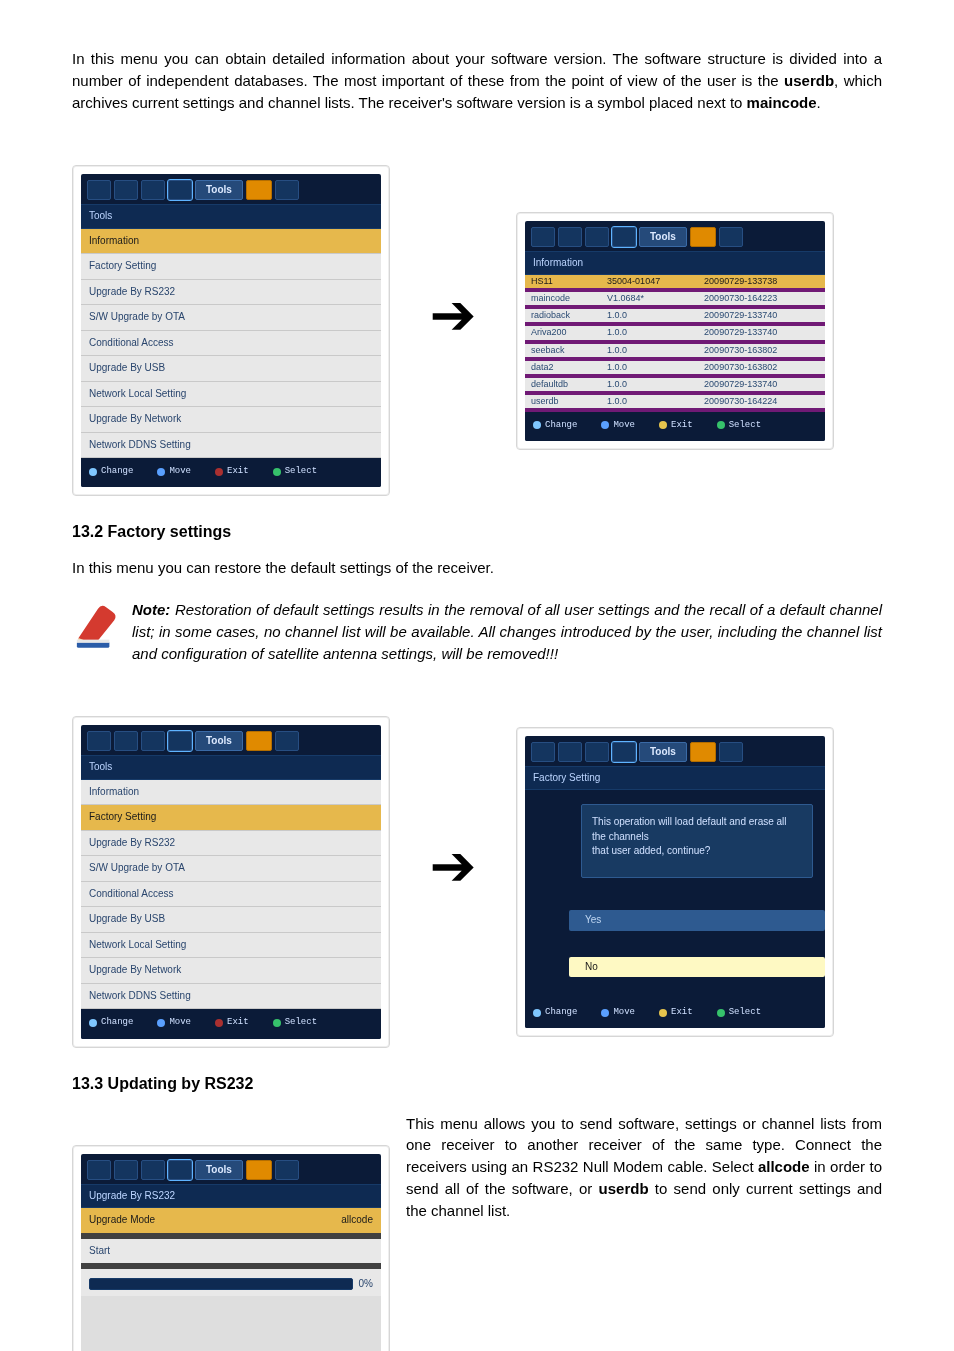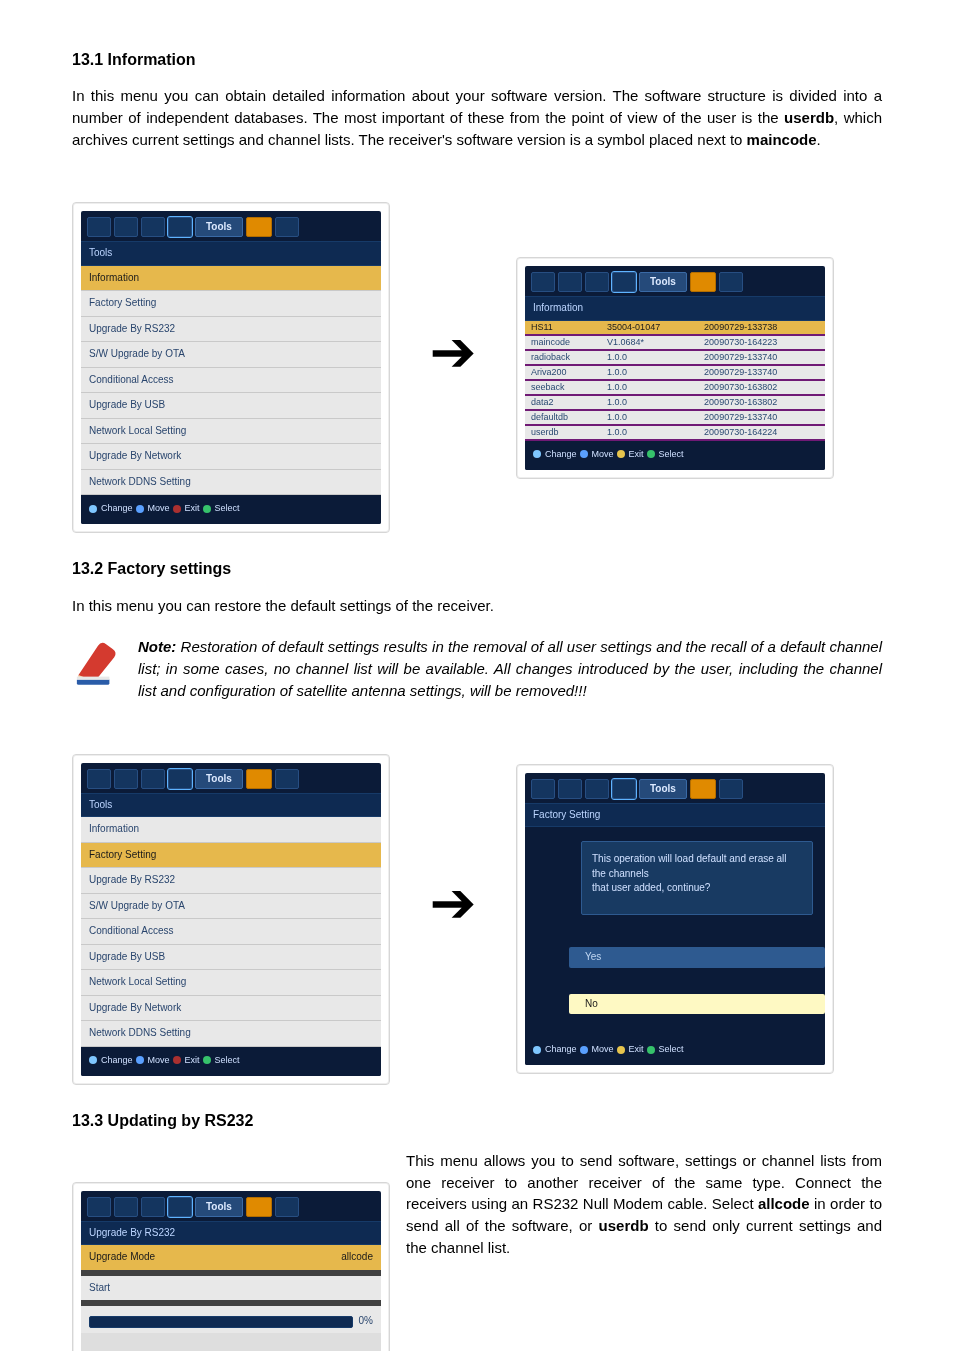--- a/index.html
+++ b/index.html
@@ -18,73 +18,72 @@
   
   .shot{background:#fff;border:1px solid #d6d6d6;border-radius:4px;padding:8px;width:300px;box-shadow:0 0 0 1px #eee inset;margin-top:32px;}
   .shot .screen{background:#0b1b38;border-radius:2px;overflow:hidden;font-size:10px;color:#cfe0ff;}
   .topicons{display:flex;gap:3px;padding:6px 6px 4px 6px;align-items:center;}
   .ticon{width:22px;height:18px;border-radius:2px;background:#14355f;border:1px solid #274e82;position:relative;}
   .ticon.orange{background:#e08a00;border-color:#b36d00;width:24px;}
   .ticon.on{outline:1px solid #5fb4ff;}
   .ticon.tools{background:#254a7a;border-color:#3a6aa6;flex:0 0 auto;padding:0 10px;width:auto;color:#dce9ff;font-weight:bold;font-size:10px;line-height:18px;text-align:center;}
   .panelTitle{background:#0e2a52;color:#bcd5ff;padding:4px 8px;font-size:10px;border-top:1px solid #163a68;border-bottom:1px solid #163a68;}
   .panel{background:#e8e8e8;color:#111;}
-  .footer{display:flex;gap:3px;padding:7px 8px 9px 8px;color:#cfe0ff;font-size:9px;background:#0b1b38;}
+  .footer{display:flex;gap:24px;padding:7px 8px 9px 8px;color:#cfe0ff;font-size:9px;background:#0b1b38;font-family:Liberation Mono, monospace;}
   .footer span{display:flex;align-items:center;gap:4px;}
   .dot{width:8px;height:8px;border-radius:50%;background:#5aa0ff;display:inline-block;}
   .dot.g{background:#36c26b;}
   .dot.y{background:#e6c44d;}
   .dot.r{background:#aa3030;}
   .dot.lr{background:#7fc7ff;}
 
   
   .list{display:flex;flex-direction:column;}
   .list .row{padding:5px 8px;border-bottom:1px solid #c9c9c9;color:#29456d;font-size:10px;}
   .list .row.sel{background:#e6b84c;color:#1a1a1a;}
 
   
   .infotbl{display:table;width:100%;background:#e8e8e8;color:#111;border-collapse:collapse;}
   .infotbl .tr{display:table-row;}
-  .infotbl .td{display:table-cell;padding:0 6px;border-bottom:2px solid #701a75;font-size:9px;color:#2a4a72;}
+  .infotbl .td{display:table-cell;padding:0 6px;border-bottom:4px solid #701a75;font-size:9px;color:#2a4a72;}
   .infotbl .tr.sel .td{background:#e6b84c;color:#1a1a1a;}
 
   
   .confirmBox{margin:14px 12px 26px 12px;background:#183a62;border:1px solid #2e5a90;border-radius:2px;padding:10px;color:#cfe0ff;font-size:10px;min-height:52px;}
   .btnrow{display:flex;justify-content:center;gap:26px;padding:6px 0 22px 0;flex-direction:column;}
   .pill{padding:3px 16px;border-radius:2px;font-size:10px;}
   .pill.yes{background:#2e5a90;color:#bfd6f2;}
   .pill.no{background:#fef9c3;color:#1a1a1a;}
 
   
   .formRow{display:flex;justify-content:space-between;padding:5px 8px;border-bottom:6px solid #404040;font-size:10px;color:#29456d;}
   .formRow.sel{background:#e6b84c;color:#1a1a1a;}
   .progWrap{padding:8px 8px 4px 8px;display:flex;align-items:center;gap:6px;}
   .progBar{flex:1;height:10px;background:#0e2a52;border:1px solid #163a68;border-radius:2px;}
   .pct{font-size:10px;color:#29456d;}
   .blank{background:#dedede;height:102px;border-bottom:1px solid #c9c9c9;}
 
   
-  .note{display:flex;gap:14px;margin:0 0 20px 0;}
+  .note{display:flex;gap:8px;margin:0 0 20px 0;}
   .noteIcon{width:52px;height:52px;flex:0 0 auto;}
   .noteText{flex:1;text-align:justify;font-style:italic;}
 
   
   .rsrow{display:flex;gap:16px;align-items:flex-start;margin-top:18px;}
   .rsrow .text{flex:1;text-align:justify;}
 
   
   .noteIcon svg{width:52px;height:52px;}
 </style>
 </head>
 <body>
 
 <div class="page">
 
 
-  <h3>13.1 Information</h3>
   <p>
     <span>In this menu you can obtain detailed information about your software version. The software structure is divided into a number of independent databases. The most important of these from the point of view of the user is the </span><b>userdb</b><span>, which archives current settings and channel lists. The receiver's software version is a symbol placed next to </span><b>maincode</b><span>.</span>
   </p>
 
   <div class="shotrow">
 
     <div class="shot">
       <div class="screen">
         <div class="topicons">
           <div class="ticon"></div>

